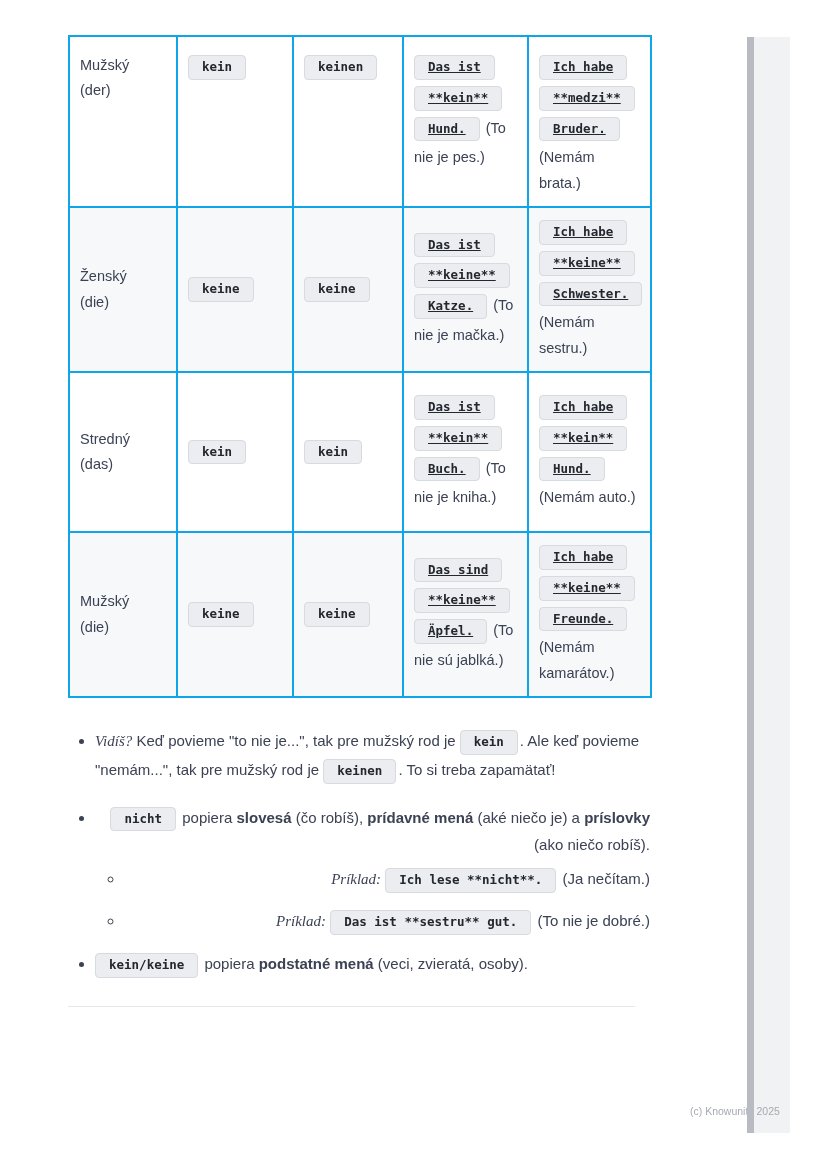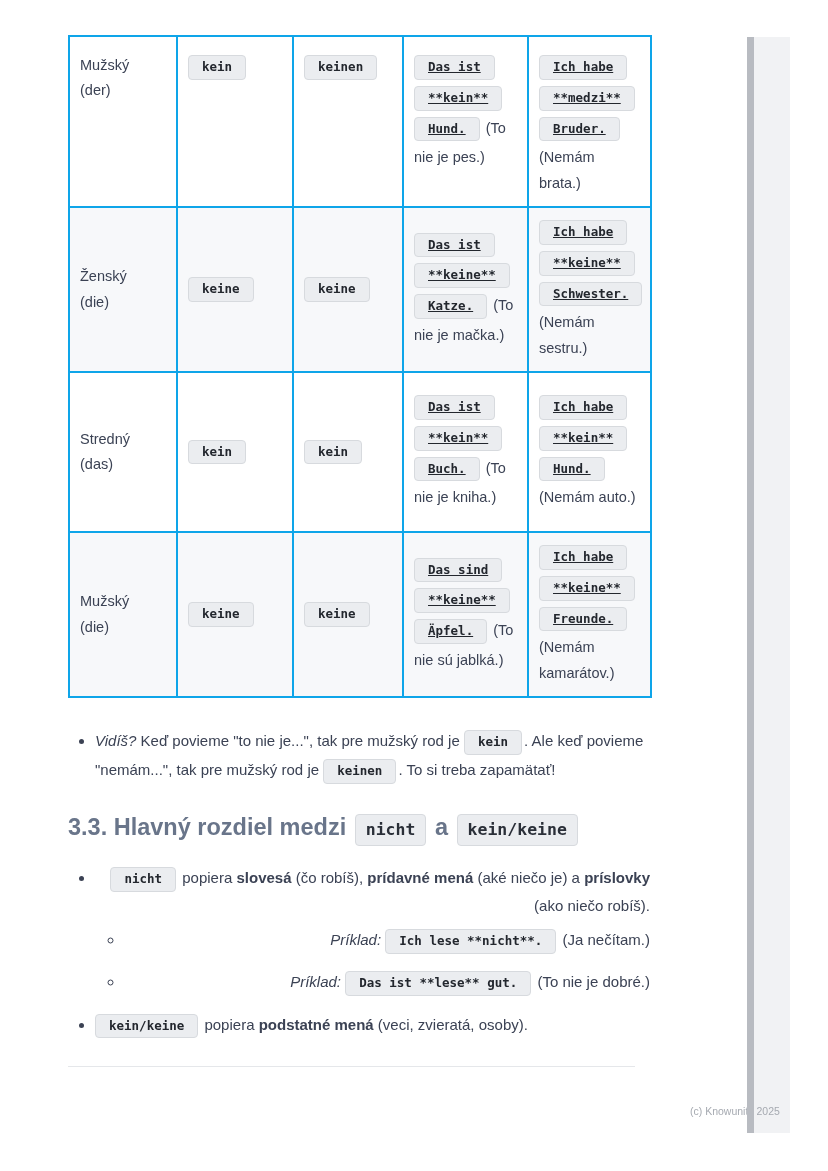--- a/index.html
+++ b/index.html
@@ -32,21 +32,21 @@
   }
   .ex-cell { line-height:1.75; }
   .ex-cell .chip { margin:2px 2px 4px 0;text-decoration:underline; }
 
   
   ul.l1 { list-style-type:disc; padding-left:27px; }
   ul.l1 > li { margin-bottom:14px; }
   ul.l2 { list-style-type:circle; padding-left:29px; margin-top:9px; }
   ul.l2 > li { margin-bottom:13px; }
   .note-list { margin-top:30px; }
-  em.it { font-style:italic; }
+  em.it { font-style:italic;font-family:Liberation Serif, serif; }
   b.bd { font-weight:700; }
 
   
   h2.sec {
     margin-top:26px; font-size:23.5px; font-weight:700; color:#69758a; line-height:1.35;
   }
   h2.sec code.chip { font-size:16.5px; padding:3px 10px; margin:0 2px; color:#2a2f38; }
 
   .nicht-list { margin-top:19px;text-align:right; }
   .kein-list  { }
@@ -155,28 +155,27 @@
           <span>(Nemám kamarátov.)</span>
         </td>
       </tr>
     </tbody>
   </table>
 
   <ul class="l1 note-list">
     <li><em class="it">Vidíš?</em><span> Keď povieme "to nie je...", tak pre mužský rod je </span><code class="chip">kein</code><span>. Ale keď povieme "nemám...", tak pre mužský rod je </span><code class="chip">keinen</code><span>. To si treba zapamätať!</span></li>
   </ul>
 
-  <h2 class="sec"><span>3.3. Hlavný rozdiel medzi </span><code class="chip">nicht</code><span> a </span><code class="chip">kein/keine</code></h2>
 
   <ul class="l1 nicht-list">
     <li>
       <code class="chip">nicht</code><span> popiera </span><b class="bd">slovesá</b><span> (čo robíš), </span><b class="bd">prídavné mená</b><span> (aké niečo je) a </span><b class="bd">príslovky</b><span> (ako niečo robíš).</span>
       <ul class="l2">
         <li><em class="it">Príklad:</em> <code class="chip">Ich lese **nicht**.</code><span> (Ja nečítam.)</span></li>
-        <li><em class="it">Príklad:</em> <code class="chip">Das ist **lese** gut.</code><span> (To nie je dobré.)</span></li>
+        <li><em class="it">Príklad:</em> <code class="chip">Das ist **sestru** gut.</code><span> (To nie je dobré.)</span></li>
       </ul>
     </li>
   </ul>
 
   <ul class="l1 kein-list">
     <li>
       <code class="chip">kein/keine</code><span> popiera </span><b class="bd">podstatné mená</b><span> (veci, zvieratá, osoby).</span>
     </li>
   </ul>
 

